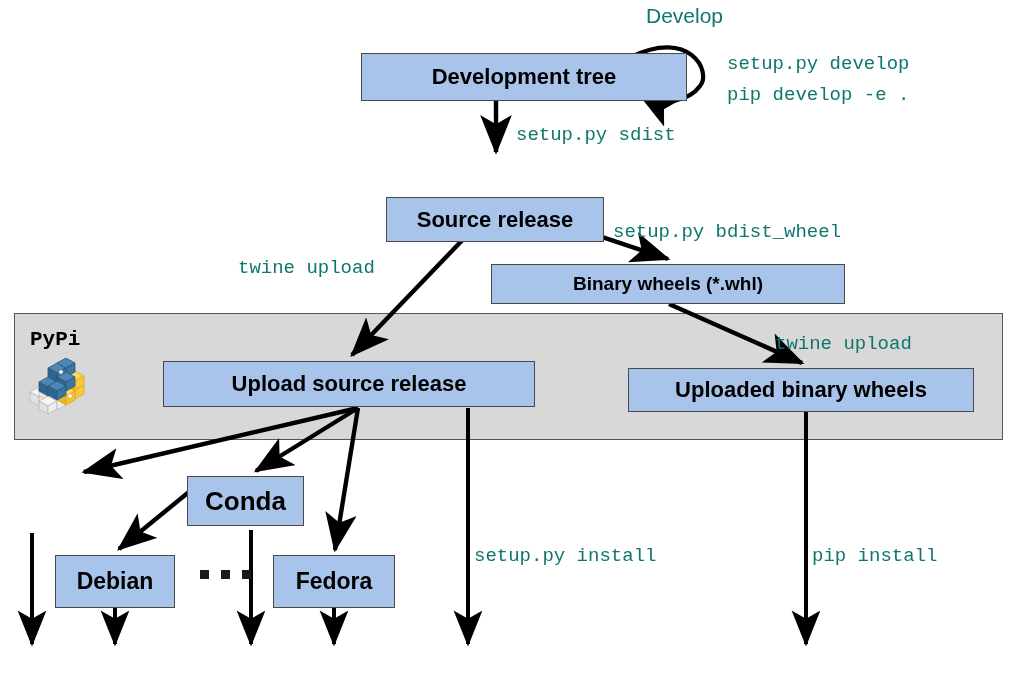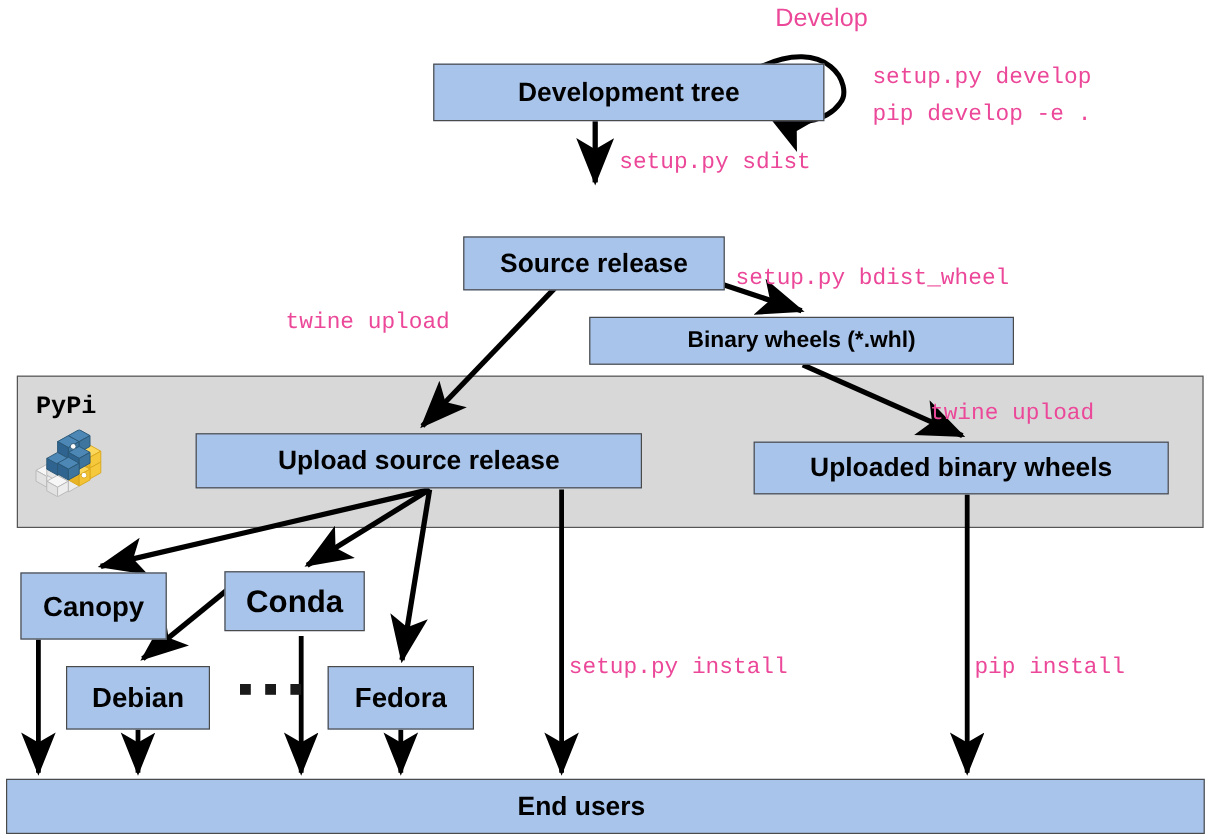--- a/index.html
+++ b/index.html
@@ -38,21 +38,21 @@
     letter-spacing: 0px;
   }
   .group-box {
     position: absolute;
     box-sizing: border-box;
     background: #d8d8d8;
     border: 1px solid #555555;
   }
   .label {
     position: absolute;
-    color: #ec4899;
+    color: #0f766e;
     white-space: pre;
   }
   .label.mono {
     font-family: "Liberation Mono", monospace;
     font-size: 19px;
     line-height: 26px;
   }
   .label.sans {
     font-family: "Liberation Sans", sans-serif;
     font-size: 21px;
@@ -182,34 +182,28 @@
   </div>
   <div class="node" id="node-binary-wheels" style="left: 491px; top: 264px; width: 354px; height: 40px; font-size: 19px; background: rgb(168, 196, 234); border-color: rgb(74, 74, 74);">
     <span>Binary wheels (*.whl)</span>
   </div>
   <div class="node" id="node-upload-source-release" style="left: 163px; top: 361px; width: 372px; height: 46px; font-size: 22px; background: rgb(168, 196, 234); border-color: rgb(74, 74, 74);">
     <span>Upload source release</span>
   </div>
   <div class="node" id="node-uploaded-binary-wheels" style="left: 628px; top: 368px; width: 346px; height: 44px; font-size: 22px; background: rgb(168, 196, 234); border-color: rgb(74, 74, 74);">
     <span>Uploaded binary wheels</span>
   </div>
-  <div class="node" id="node-canopy" style="left: 17px; top: 477px; width: 122px; height: 56px; font-size: 23px; background: rgb(168, 196, 234); border-color: rgb(74, 74, 74);">
-    <span>Canopy</span>
-  </div>
   <div class="node" id="node-conda" style="left: 187px; top: 476px; width: 117px; height: 50px; font-size: 26px; background: rgb(168, 196, 234); border-color: rgb(74, 74, 74);">
     <span>Conda</span>
   </div>
   <div class="node" id="node-debian" style="left: 55px; top: 555px; width: 120px; height: 53px; font-size: 23px; background: rgb(168, 196, 234); border-color: rgb(74, 74, 74);">
     <span>Debian</span>
   </div>
   <div class="node" id="node-fedora" style="left: 273px; top: 555px; width: 122px; height: 53px; font-size: 23px; background: rgb(168, 196, 234); border-color: rgb(74, 74, 74); text-align: center;">
     <span>Fedora</span>
-  </div>
-  <div class="node" id="node-end-users" style="left: 5px; top: 649px; width: 999px; height: 46px; font-size: 22px; background: rgb(168, 196, 234); border-color: rgb(74, 74, 74); justify-content: center; padding-right: 40px;">
-    <span>End users</span>
   </div>
 
   <div class="dots" id="ellipsis-dots" style="left: 200px; top: 570px;">
     <i></i>
     <i></i>
     <i></i>
   </div>
 
   <div class="label sans" id="lbl-develop" style="left: 646px; top: 4px;">Develop</div>
   <div class="label mono" id="lbl-setup-develop" style="left: 727px; top: 51px;">setup.py develop</div>

